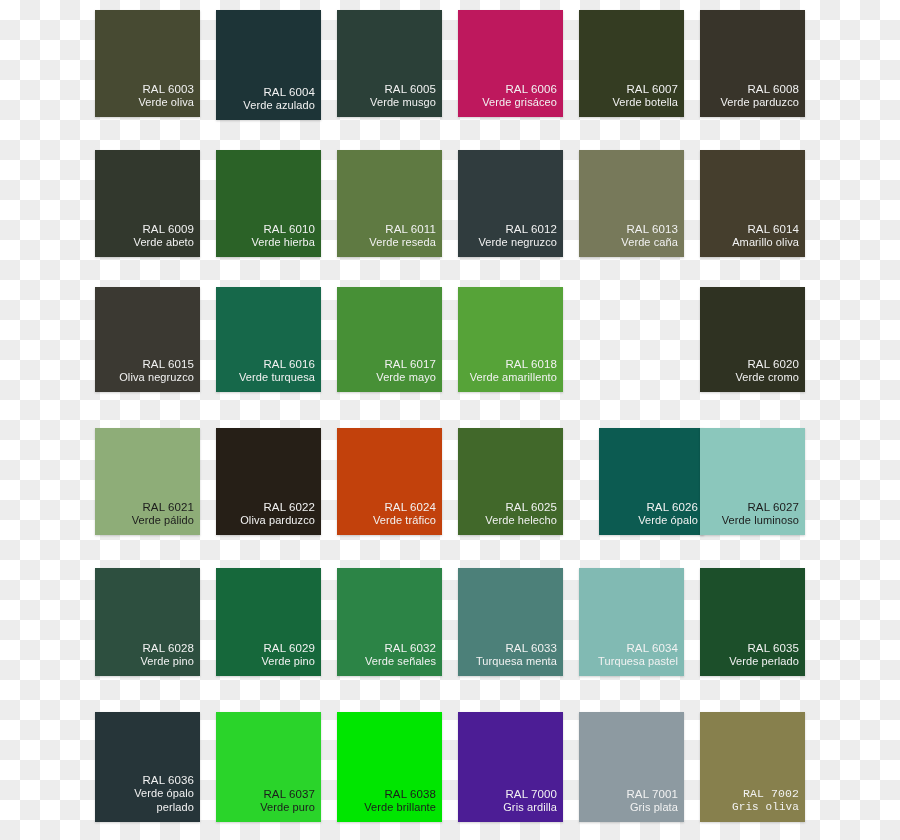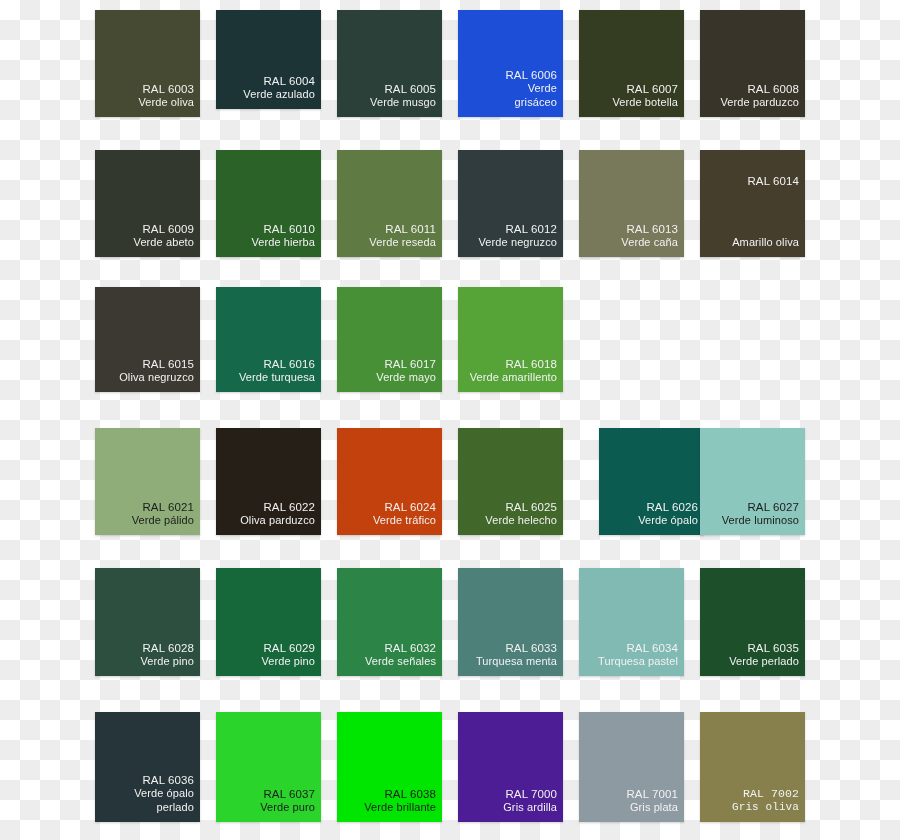--- a/index.html
+++ b/index.html
@@ -60,29 +60,29 @@
   .dark-text  .code, .dark-text  .name { color: #1c1c1c; }
 </style>
 </head>
 <body>
 
 <div id="chart">
     <div class="swatch light-text" style="left: 95px; top: 10px; width: 105px; height: 107px; background-color: rgb(71, 74, 50);">
       <span class="code">RAL 6003</span>
       <span class="name">Verde oliva</span>
     </div>
-    <div class="swatch light-text" style="left: 216px; top: 10px; width: 105px; height: 99px; background-color: rgb(29, 52, 55);">
+    <div class="swatch light-text" style="left: 216px; top: 10px; width: 105px; height: 110px; background-color: rgb(29, 52, 55);">
       <span class="code">RAL 6004</span>
       <span class="name">Verde azulado</span>
     </div>
     <div class="swatch light-text" style="left: 337px; top: 10px; width: 105px; height: 107px; background-color: rgb(43, 64, 56);">
       <span class="code">RAL 6005</span>
       <span class="name">Verde musgo</span>
     </div>
-    <div class="swatch light-text" style="left: 458px; top: 10px; width: 105px; height: 107px; background-color: #1d4ed8; padding-left: 45px;">
+    <div class="swatch light-text" style="left: 458px; top: 10px; width: 105px; height: 107px; background-color: #be185d;">
       <span class="code">RAL 6006</span>
       <span class="name">Verde grisáceo</span>
     </div>
     <div class="swatch light-text" style="left: 579px; top: 10px; width: 105px; height: 107px; background-color: rgb(52, 60, 34);">
       <span class="code">RAL 6007</span>
       <span class="name">Verde botella</span>
     </div>
     <div class="swatch light-text" style="left: 700px; top: 10px; width: 105px; height: 107px; background-color: rgb(56, 52, 42);">
       <span class="code">RAL 6008</span>
       <span class="name">Verde parduzco</span>
@@ -100,39 +100,43 @@
       <span class="name">Verde reseda</span>
     </div>
     <div class="swatch light-text" style="left: 458px; top: 150px; width: 105px; height: 107px; background-color: rgb(48, 60, 62);">
       <span class="code">RAL 6012</span>
       <span class="name">Verde negruzco</span>
     </div>
     <div class="swatch light-text" style="left: 579px; top: 150px; width: 105px; height: 107px; background-color: rgb(119, 121, 90);">
       <span class="code">RAL 6013</span>
       <span class="name">Verde caña</span>
     </div>
-    <div class="swatch light-text" style="left: 700px; top: 150px; width: 105px; height: 107px; background-color: rgb(69, 62, 45); gap: 48px;">
+    <div class="swatch light-text" style="left: 700px; top: 150px; width: 105px; height: 107px; background-color: rgb(69, 62, 45);">
       <span class="code">RAL 6014</span>
       <span class="name">Amarillo oliva</span>
     </div>
     <div class="swatch light-text" style="left: 95px; top: 287px; width: 105px; height: 105px; background-color: rgb(59, 57, 50);">
       <span class="code">RAL 6015</span>
       <span class="name">Oliva negruzco</span>
     </div>
     <div class="swatch light-text" style="left: 216px; top: 287px; width: 105px; height: 105px; background-color: rgb(22, 104, 74);">
       <span class="code">RAL 6016</span>
       <span class="name">Verde turquesa</span>
     </div>
     <div class="swatch light-text" style="left: 337px; top: 287px; width: 105px; height: 105px; background-color: rgb(71, 144, 54);">
       <span class="code">RAL 6017</span>
       <span class="name">Verde mayo</span>
     </div>
     <div class="swatch light-text" style="left: 458px; top: 287px; width: 105px; height: 105px; background-color: rgb(86, 163, 56);">
       <span class="code">RAL 6018</span>
       <span class="name">Verde amarillento</span>
+    </div>
+    <div class="swatch light-text" style="left: 700px; top: 287px; width: 105px; height: 105px; background-color: rgb(47, 50, 34);">
+      <span class="code">RAL 6020</span>
+      <span class="name">Verde cromo</span>
     </div>
     <div class="swatch dark-text" style="left: 95px; top: 428px; width: 105px; height: 107px; background-color: rgb(142, 173, 120);">
       <span class="code">RAL 6021</span>
       <span class="name">Verde pálido</span>
     </div>
     <div class="swatch light-text" style="left: 216px; top: 428px; width: 105px; height: 107px; background-color: rgb(38, 31, 23);">
       <span class="code">RAL 6022</span>
       <span class="name">Oliva parduzco</span>
     </div>
     <div class="swatch light-text" style="left: 337px; top: 428px; width: 105px; height: 107px; background-color: #c2410c;">

